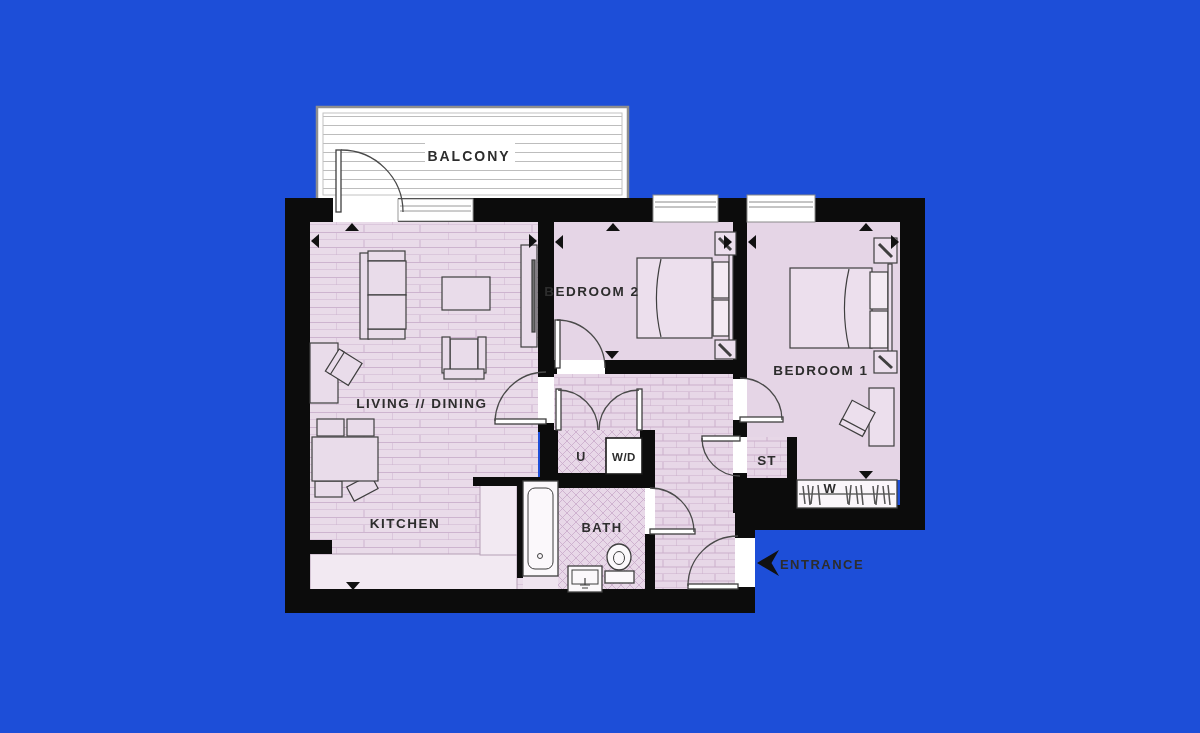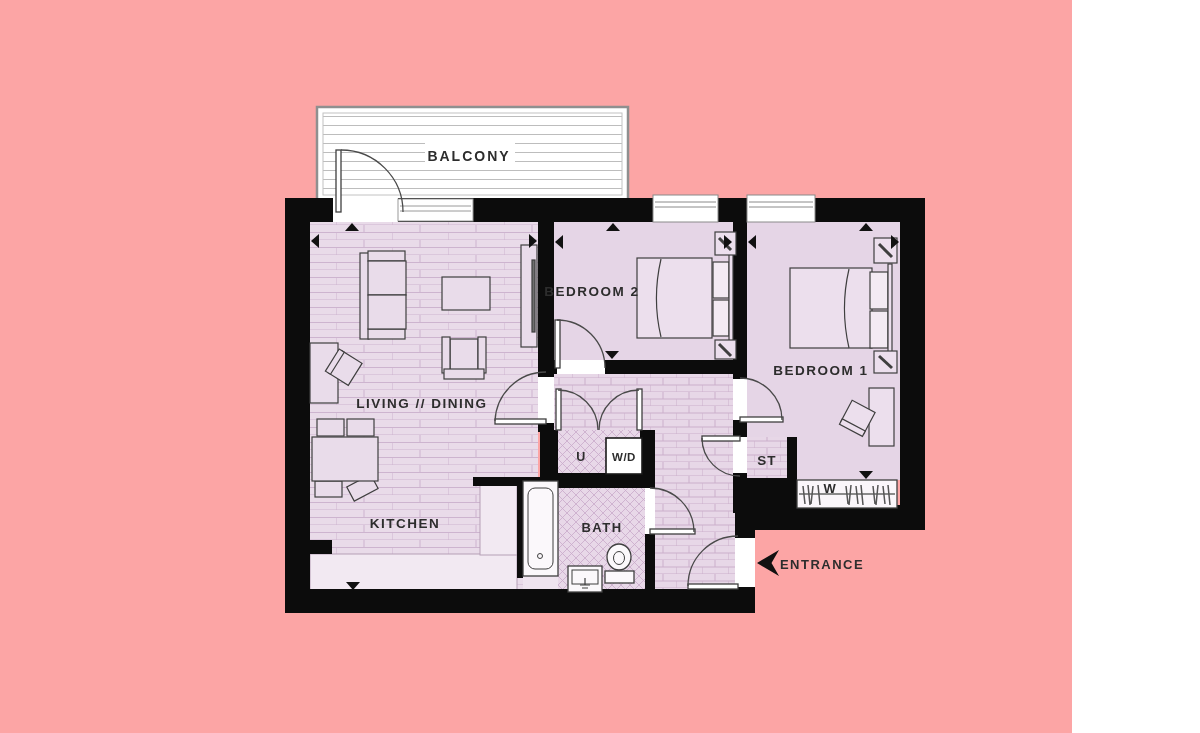--- a/index.html
+++ b/index.html
@@ -1,16 +1,16 @@
 <!DOCTYPE html>
 <html><head>
 <meta charset="utf-8">
 <style>
   html,body{margin:0;padding:0;background:#ffffff;}
-  .canvas{position:relative;width:1072px;height:733px;background:#fca5a5;overflow:hidden;}
+  .canvas{position:relative;width:1200px;height:733px;background:#1d4ed8;overflow:hidden;}
   .lbl{font-family:"Liberation Sans",sans-serif;font-weight:700;fill:#2d2d2d;}
   svg{display:block;}
 </style>
 </head>
 <body>
 
 <div class="canvas">
 <svg width="1200" height="733" viewBox="0 0 1200 733">
   <defs>
     <pattern id="plank" width="56" height="15" patternUnits="userSpaceOnUse">

